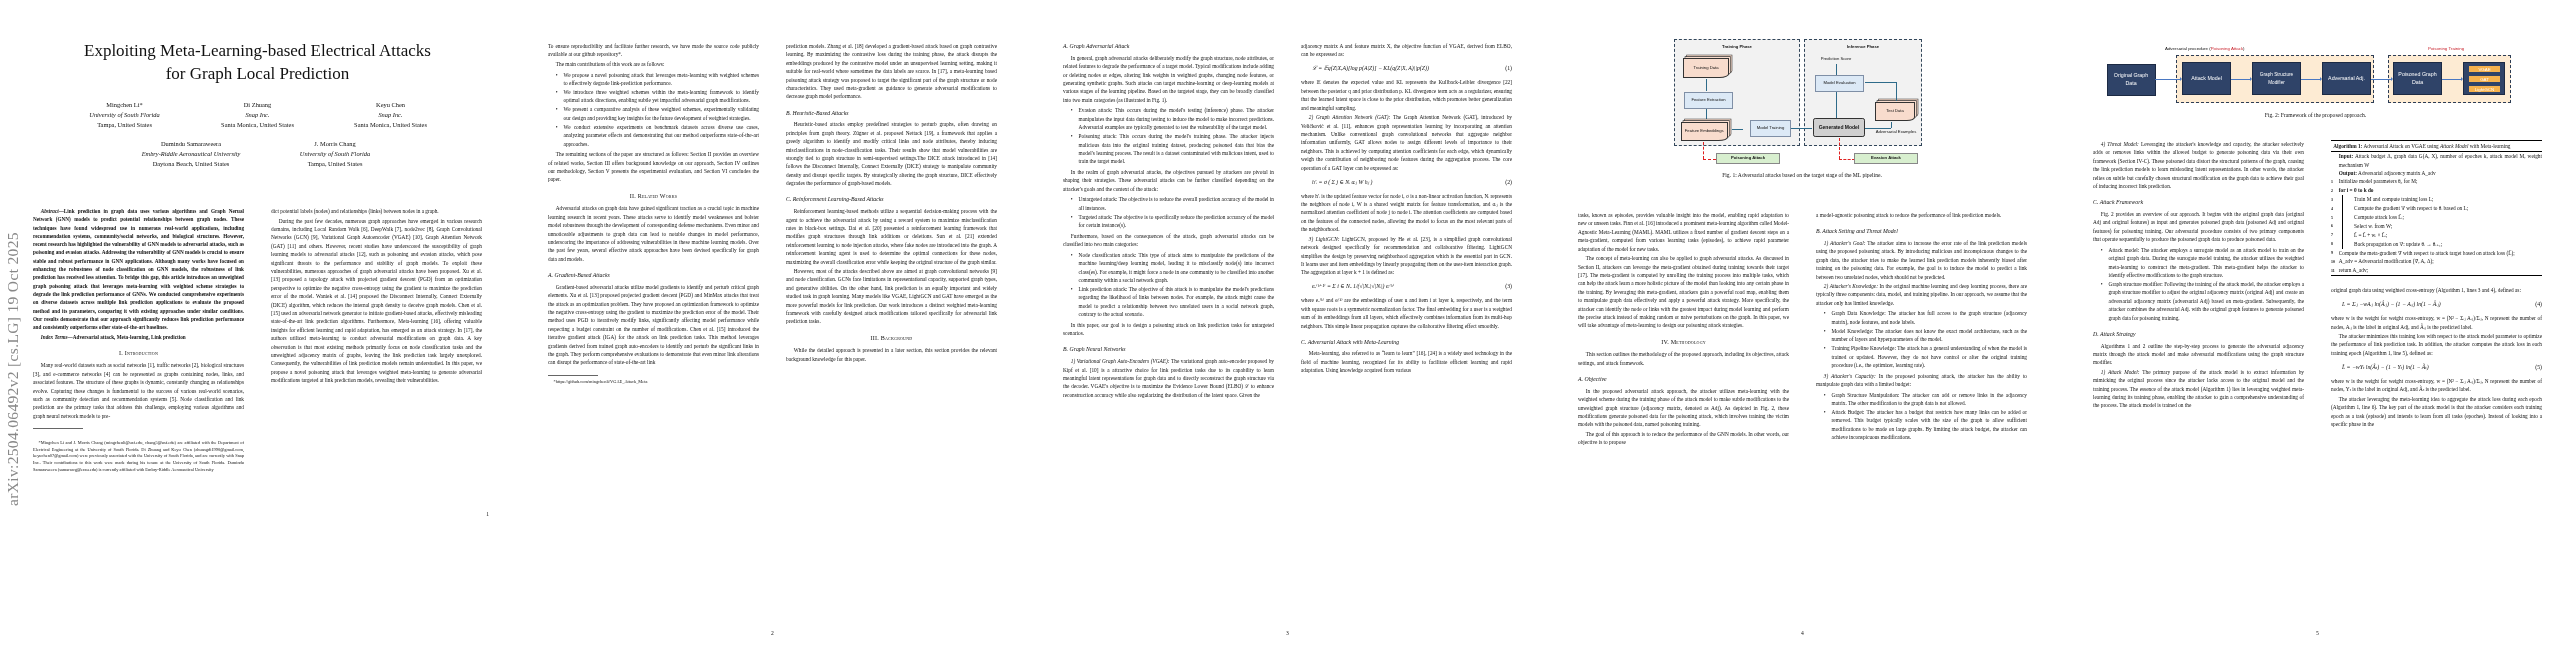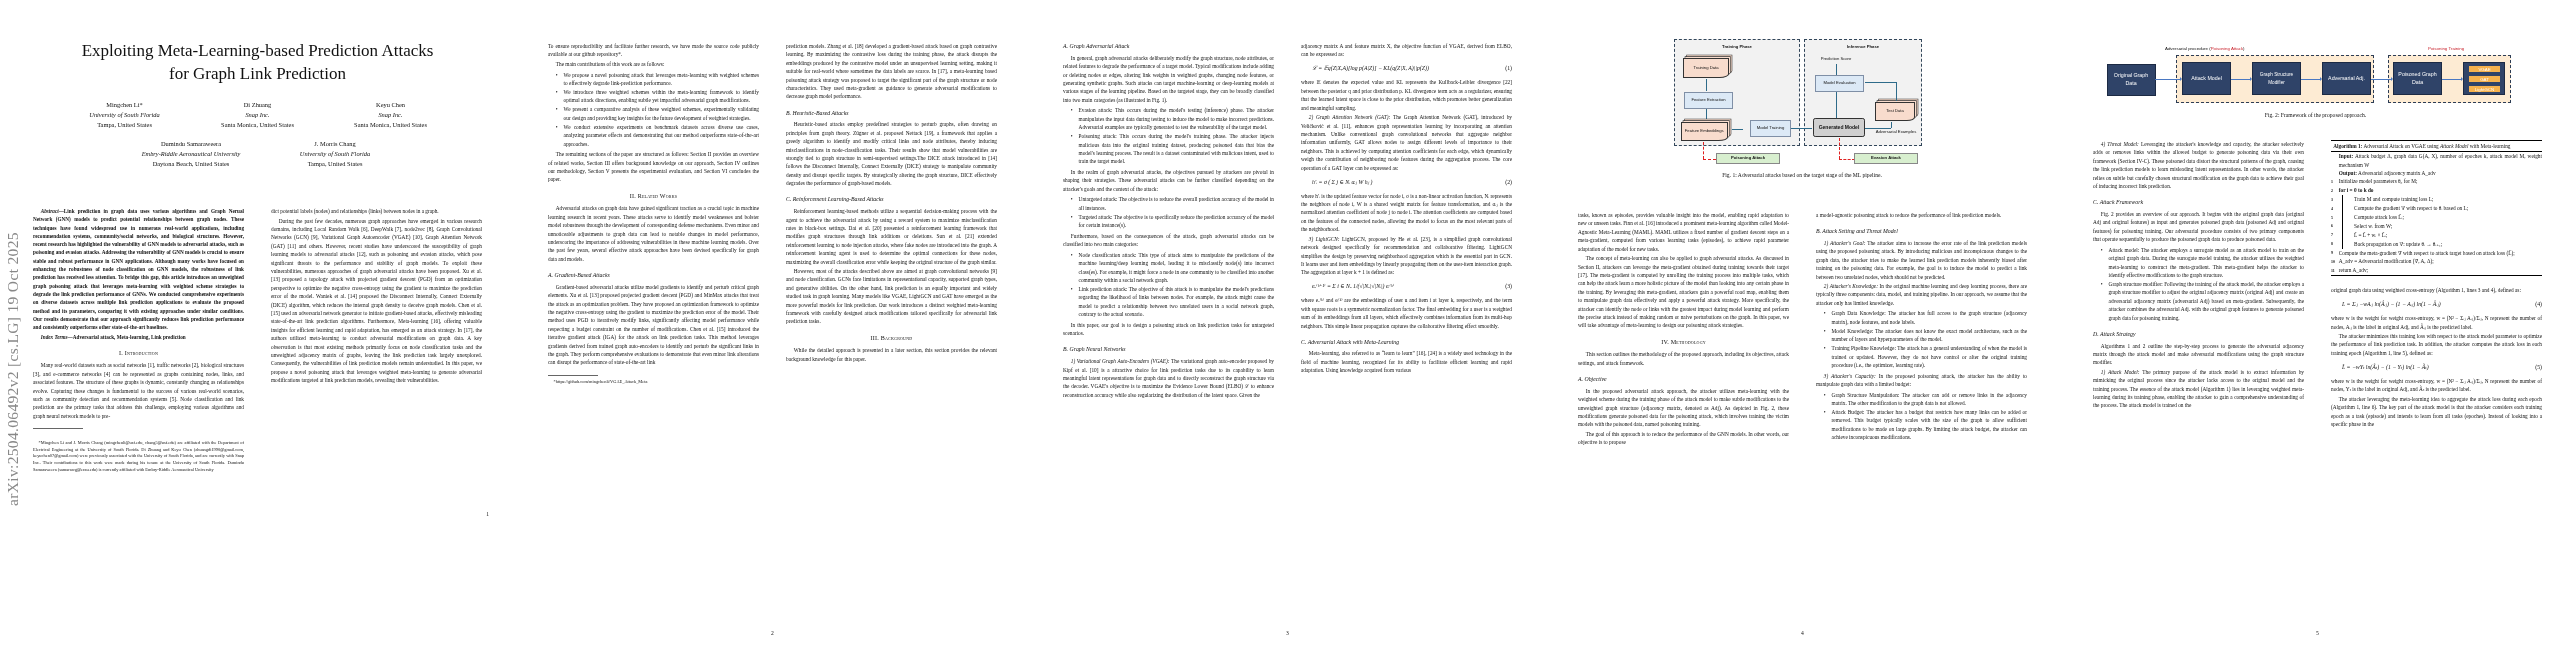--- a/index.html
+++ b/index.html
@@ -81,22 +81,22 @@
 </head>
 <body>
 
 <div class="strip">
 
   <div class="page">
     <div class="arxiv-side">
       <span>arXiv:2504.06492v2  [cs.LG]  19 Oct 2025</span>
     </div>
     <div class="title-block">
-      <div class="title">Exploiting Meta-Learning-based Prediction Attacks</div>
-      <div class="title">for Graph Link Prediction</div>
+      <div class="title">Exploiting Meta-Learning-based Electrical Attacks</div>
+      <div class="title">for Graph Local Prediction</div>
     </div>
     <div class="authors">
       <div class="author-row">
         <div class="author">
           <div>Mingchen Li*</div>
           <div class="aff">University of South Florida</div>
           <div>Tampa, United States</div>
         </div>
         <div class="author">
           <div>Di Zhuang</div>

